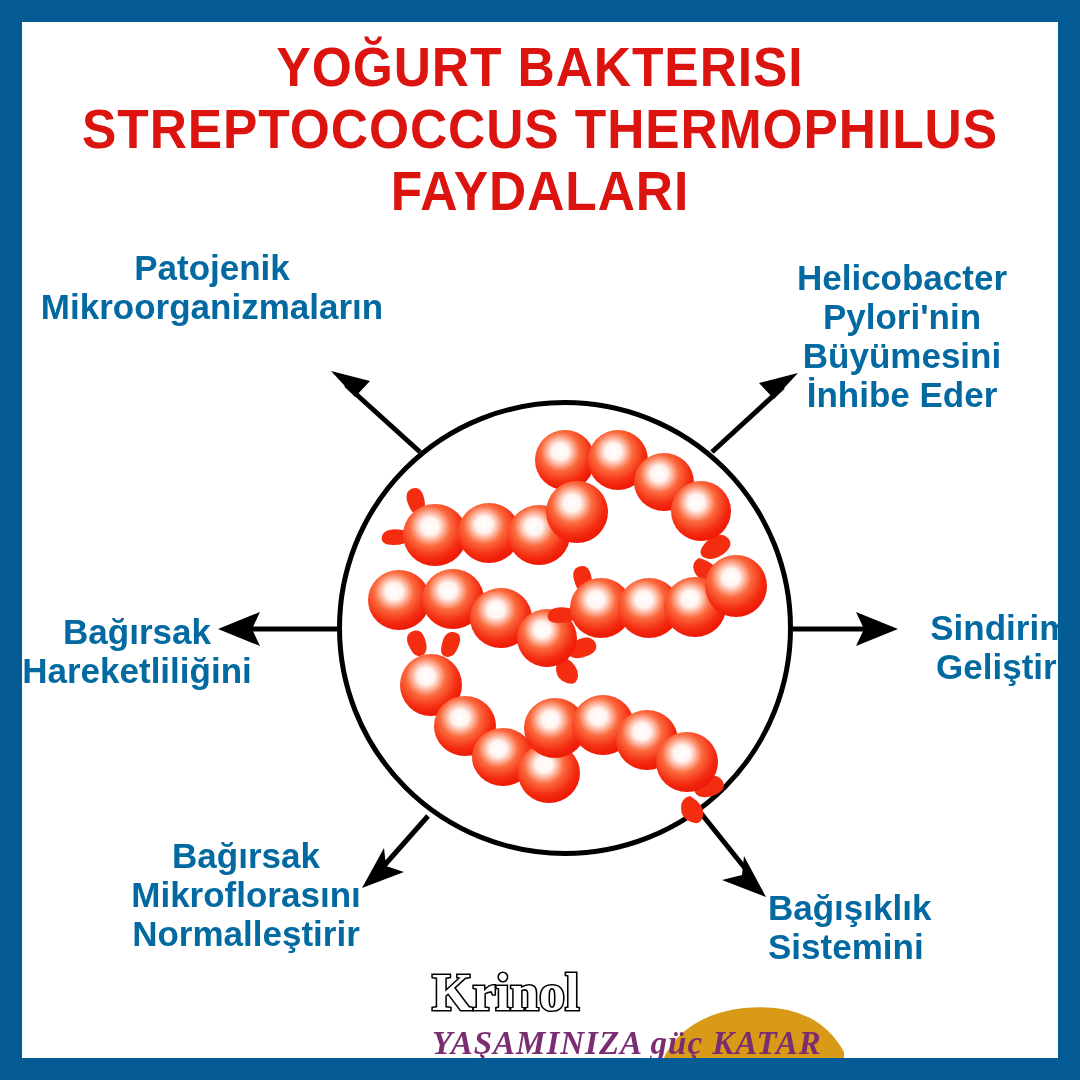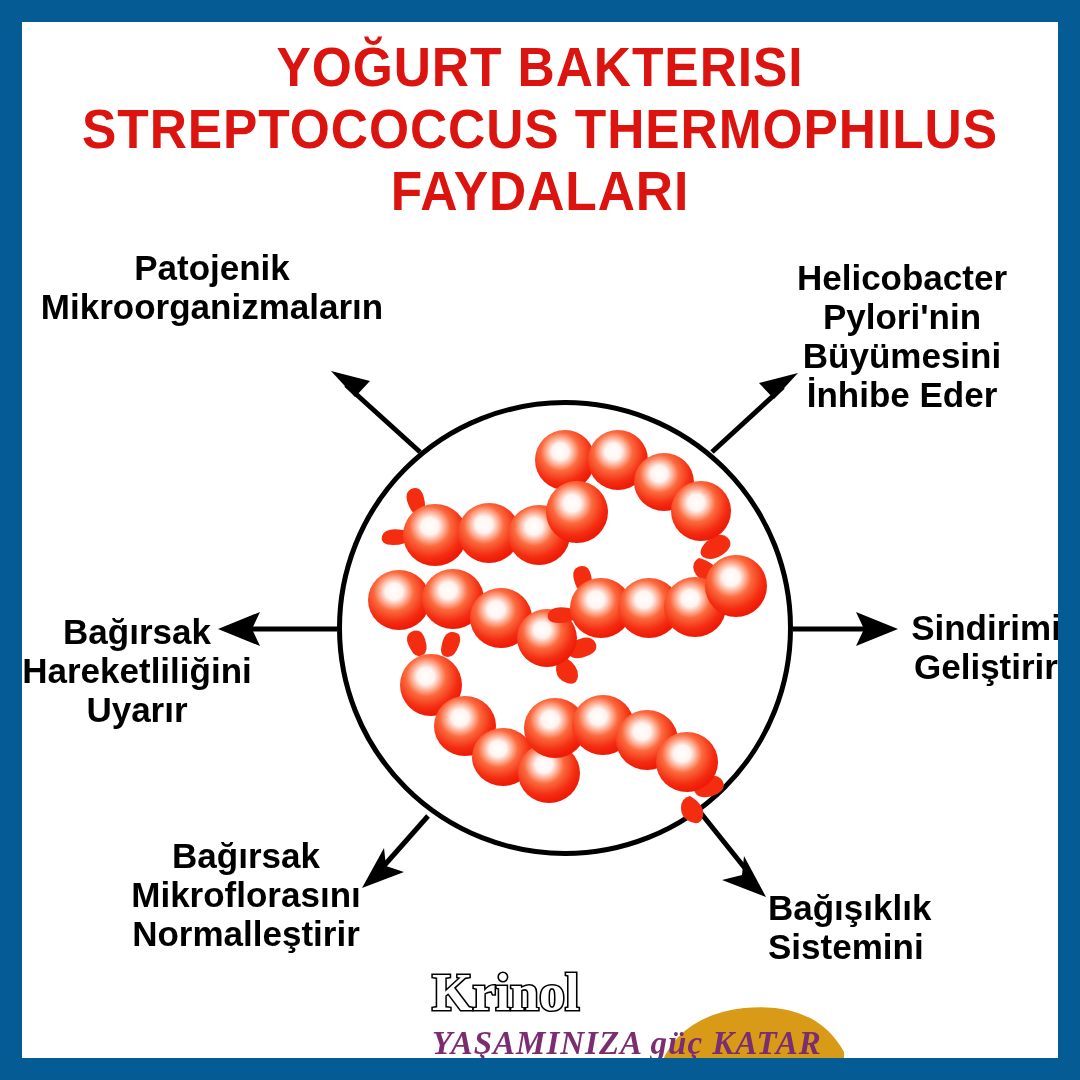--- a/index.html
+++ b/index.html
@@ -75,32 +75,32 @@
   #arrows {
     position: absolute;
     left: 0; top: 0;
     width: 1080px;
     height: 1080px;
     z-index: 5;
   }
   
   .label {
     position: absolute;
-    color: #000000;
+    color: #0369a1;
     font-family: "Liberation Sans", sans-serif;
     font-weight: bold;
     font-size: 35px;
     line-height: 39px;
     z-index: 12;
   }
   .label .lline { display: block; white-space: nowrap; }
   #label-tl { left: 12px;  top: 248px; width: 400px; text-align: center; }
   #label-tr { left: 752px; top: 258px; width: 300px; text-align: center; }
   #label-ml { left: 8px;   top: 612px; width: 258px; text-align: center; }
-  #label-mr { left: 892px; top: 608px; width: 188px; text-align: center; }
+  #label-mr { left: 892px; top: 608px; width: 188px; text-align: right; }
   #label-bl { left: 100px; top: 836px; width: 292px; text-align: center; }
   #label-br { left: 768px; top: 840px; width: 290px; text-align: left; margin-top: 48px; }
   
   #logo {
     position: absolute;
     left: 380px;
     top: 962px;
     width: 420px;
     height: 110px;
     z-index: 20;
@@ -233,21 +233,20 @@
   <div class="label" id="label-tr">
     <span class="lline">Helicobacter</span>
     <span class="lline">Pylori'nin</span>
     <span class="lline">Büyümesini</span>
     <span class="lline">İnhibe Eder</span>
   </div>
 
   <div class="label" id="label-ml">
     <span class="lline">Bağırsak</span>
     <span class="lline">Hareketliliğini</span>
-    <span class="lline">Uyarır</span>
   </div>
 
   <div class="label" id="label-mr">
     <span class="lline">Sindirimi</span>
     <span class="lline">Geliştirir</span>
   </div>
 
   <div class="label" id="label-bl">
     <span class="lline">Bağırsak</span>
     <span class="lline">Mikroflorasını</span>

